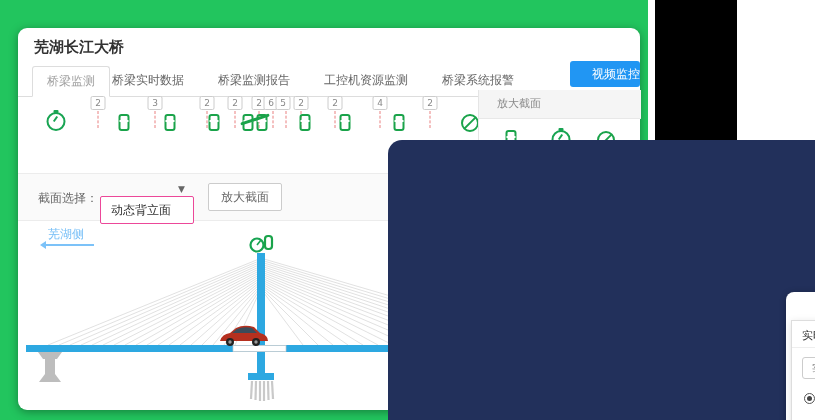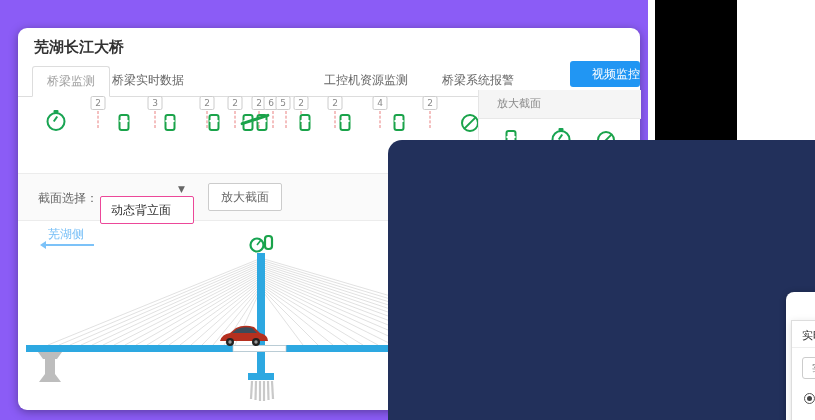--- a/index.html
+++ b/index.html
@@ -1,18 +1,18 @@
 <!DOCTYPE html>
 <html><head>
 <meta charset="utf-8">
 <style>
   html,body{margin:0;padding:0;background:#22305b;width:815px;height:420px;overflow:hidden;
     font-family:"DejaVu Sans","Liberation Sans",sans-serif;}
   .abs{position:absolute;}
-  #stage{position:relative;width:815px;height:420px;background:#8b5cf6;}
+  #stage{position:relative;width:815px;height:420px;background:#22c55e;}
 
   
   #video-panel{left:648px;top:0;width:167px;height:146px;background:#fff;}
   #video-black{left:655px;top:0;width:82px;height:141px;background:#000;}
 
   
   #main-card{left:18px;top:28px;width:622px;height:382px;background:#fff;border-radius:9px;
     box-shadow:0 2px 10px rgba(0,0,0,.35);}
   #main-title{left:16px;top:10px;font-size:15px;font-weight:bold;color:#333;}
   #tabbar{left:0;top:38px;width:622px;height:30px;border-bottom:1px solid #ddd;}
@@ -76,20 +76,21 @@
 
   <div class="abs" id="video-panel"></div>
   <div class="abs" id="video-black"></div>
 
   <div class="abs" id="main-card">
     <div class="abs" id="main-title">芜湖长江大桥</div>
 
     <div class="abs" id="tabbar">
       <div class="tab active" style="left:14px;">桥梁监测</div>
       <div class="tab" style="left:80px;">桥梁实时数据</div>
+      <div class="tab" style="left:186px;">桥梁监测报告</div>
       <div class="tab" style="left:292px;">工控机资源监测</div>
       <div class="tab" style="left:410px;">桥梁系统报警</div>
       <div class="abs" id="video-btn">视频监控</div>
     </div>
 
     <div class="abs" id="sensor-row">
       <div class="gauge" style="left:38px;top:16px;"></div>
 
       <span class="badge" style="left:80px;">2</span>
       <span class="badge" style="left:137px;">3</span>

